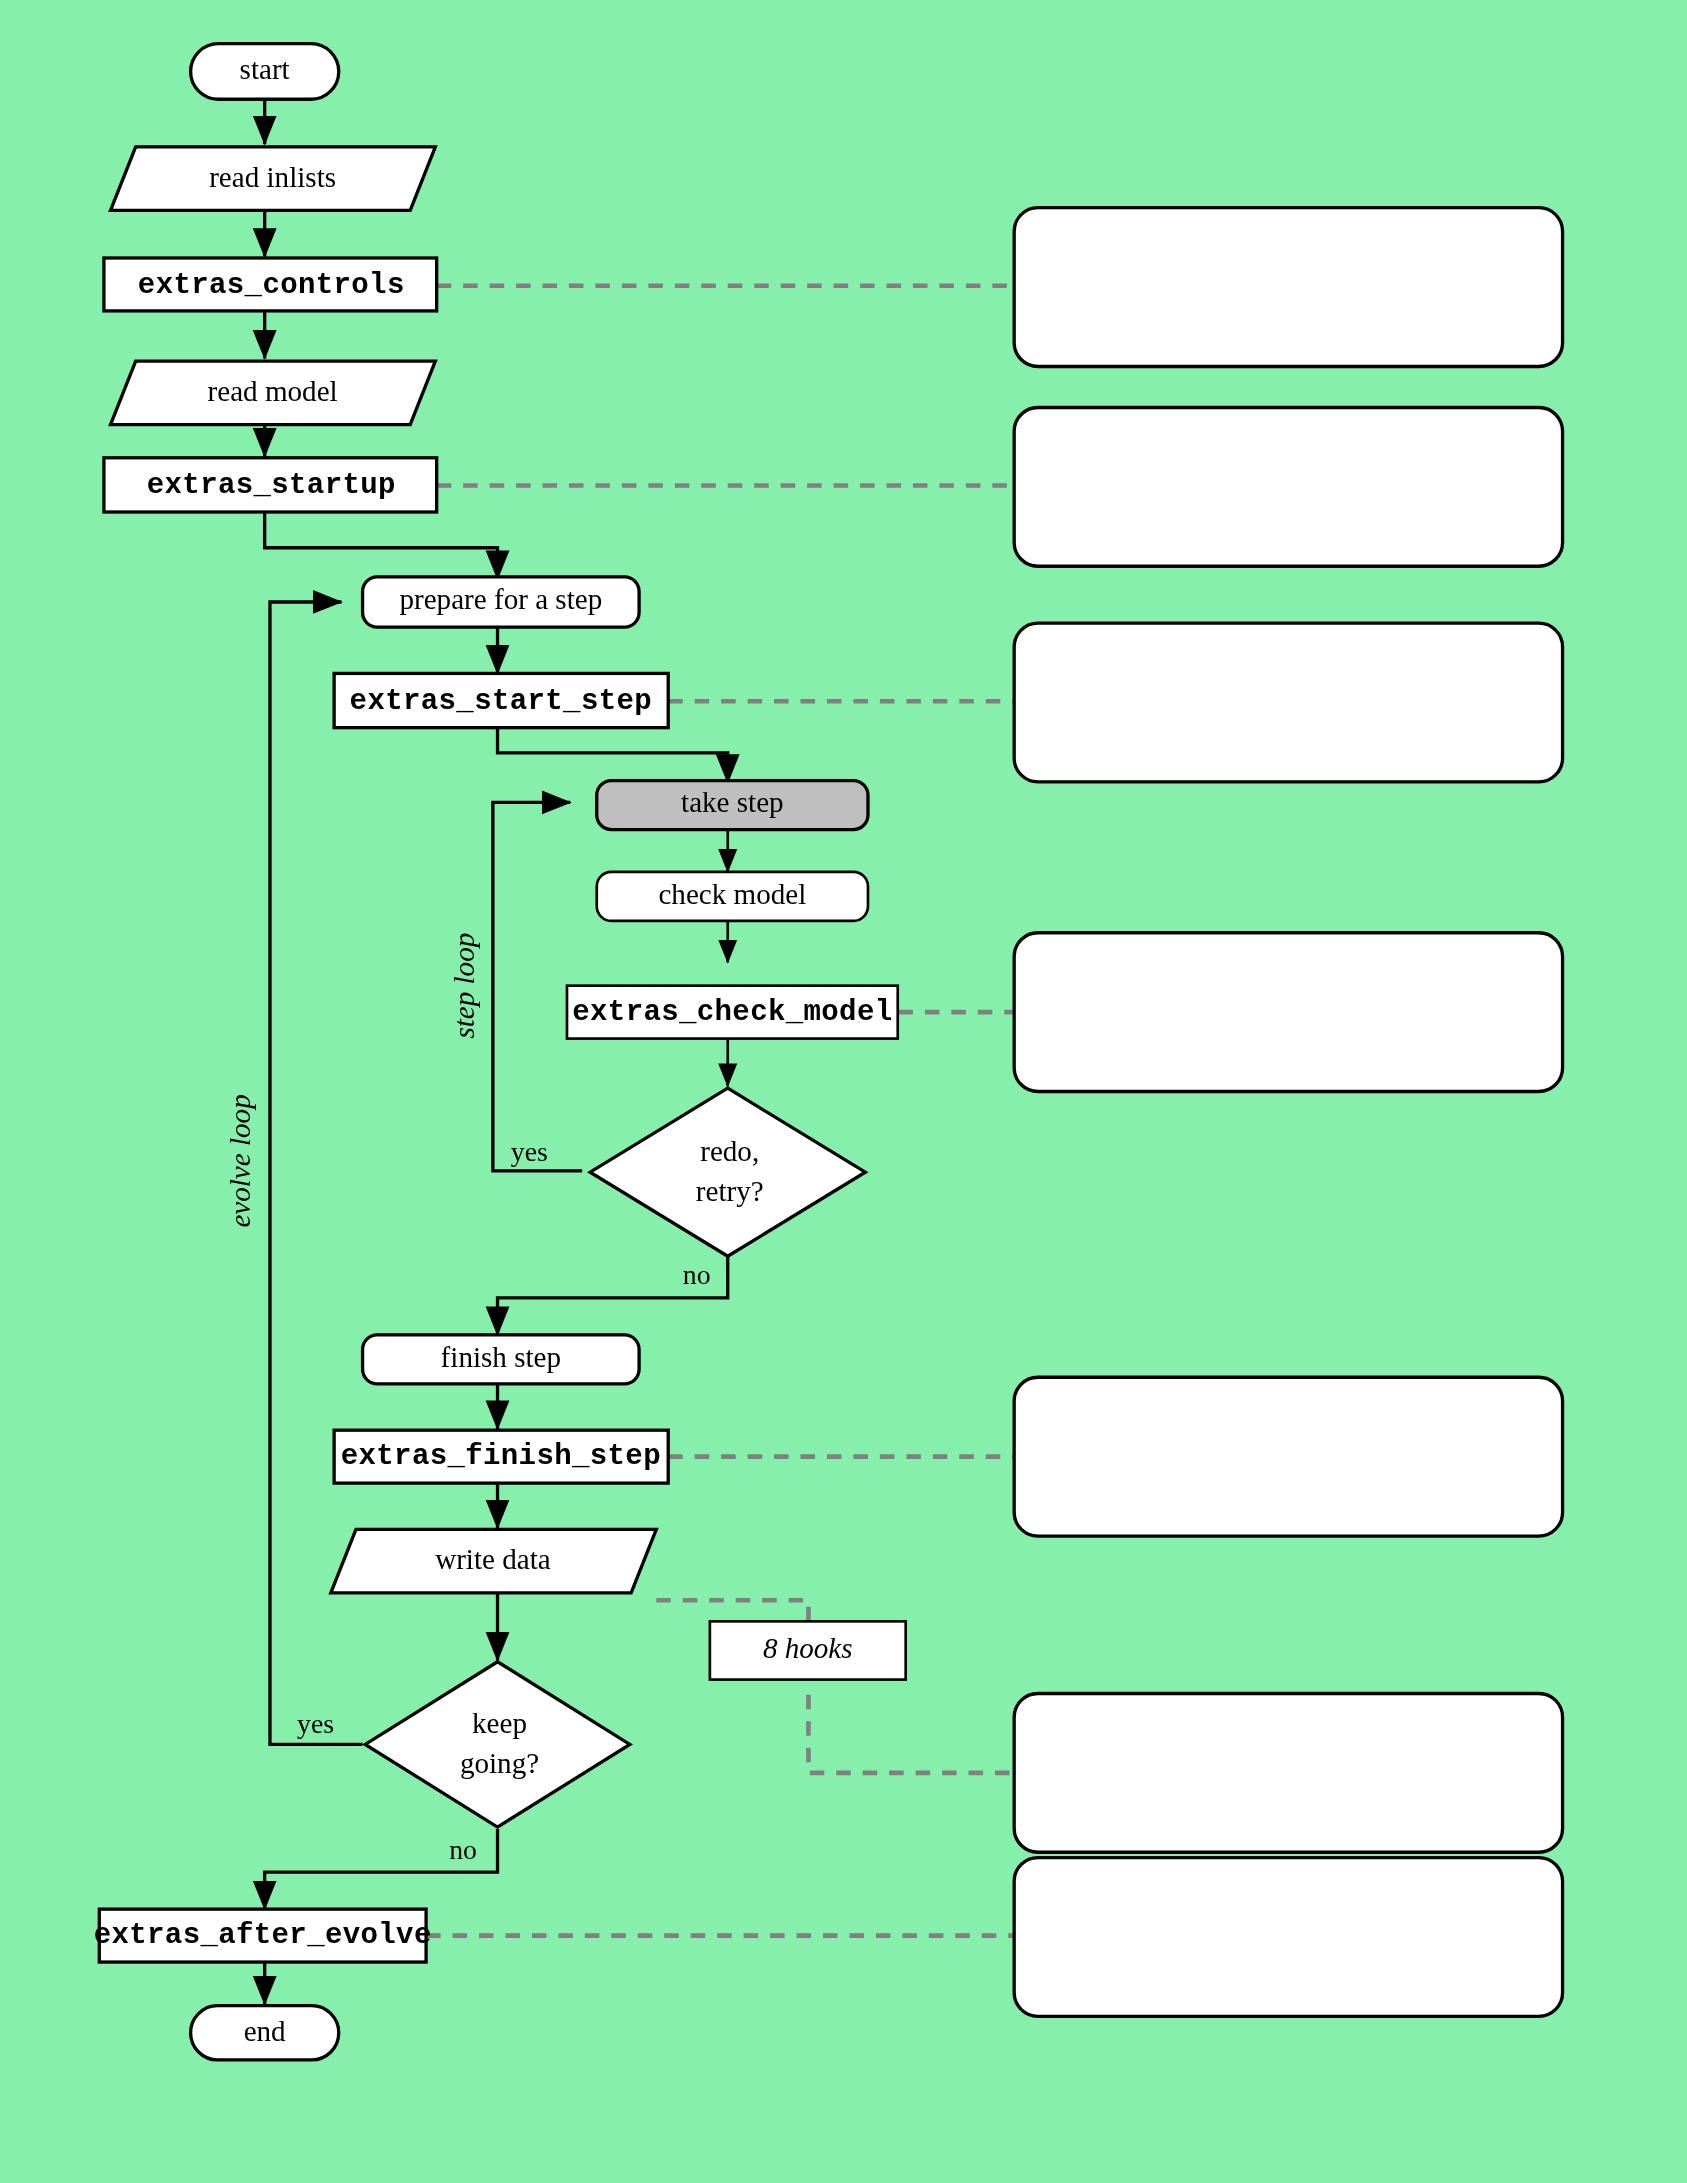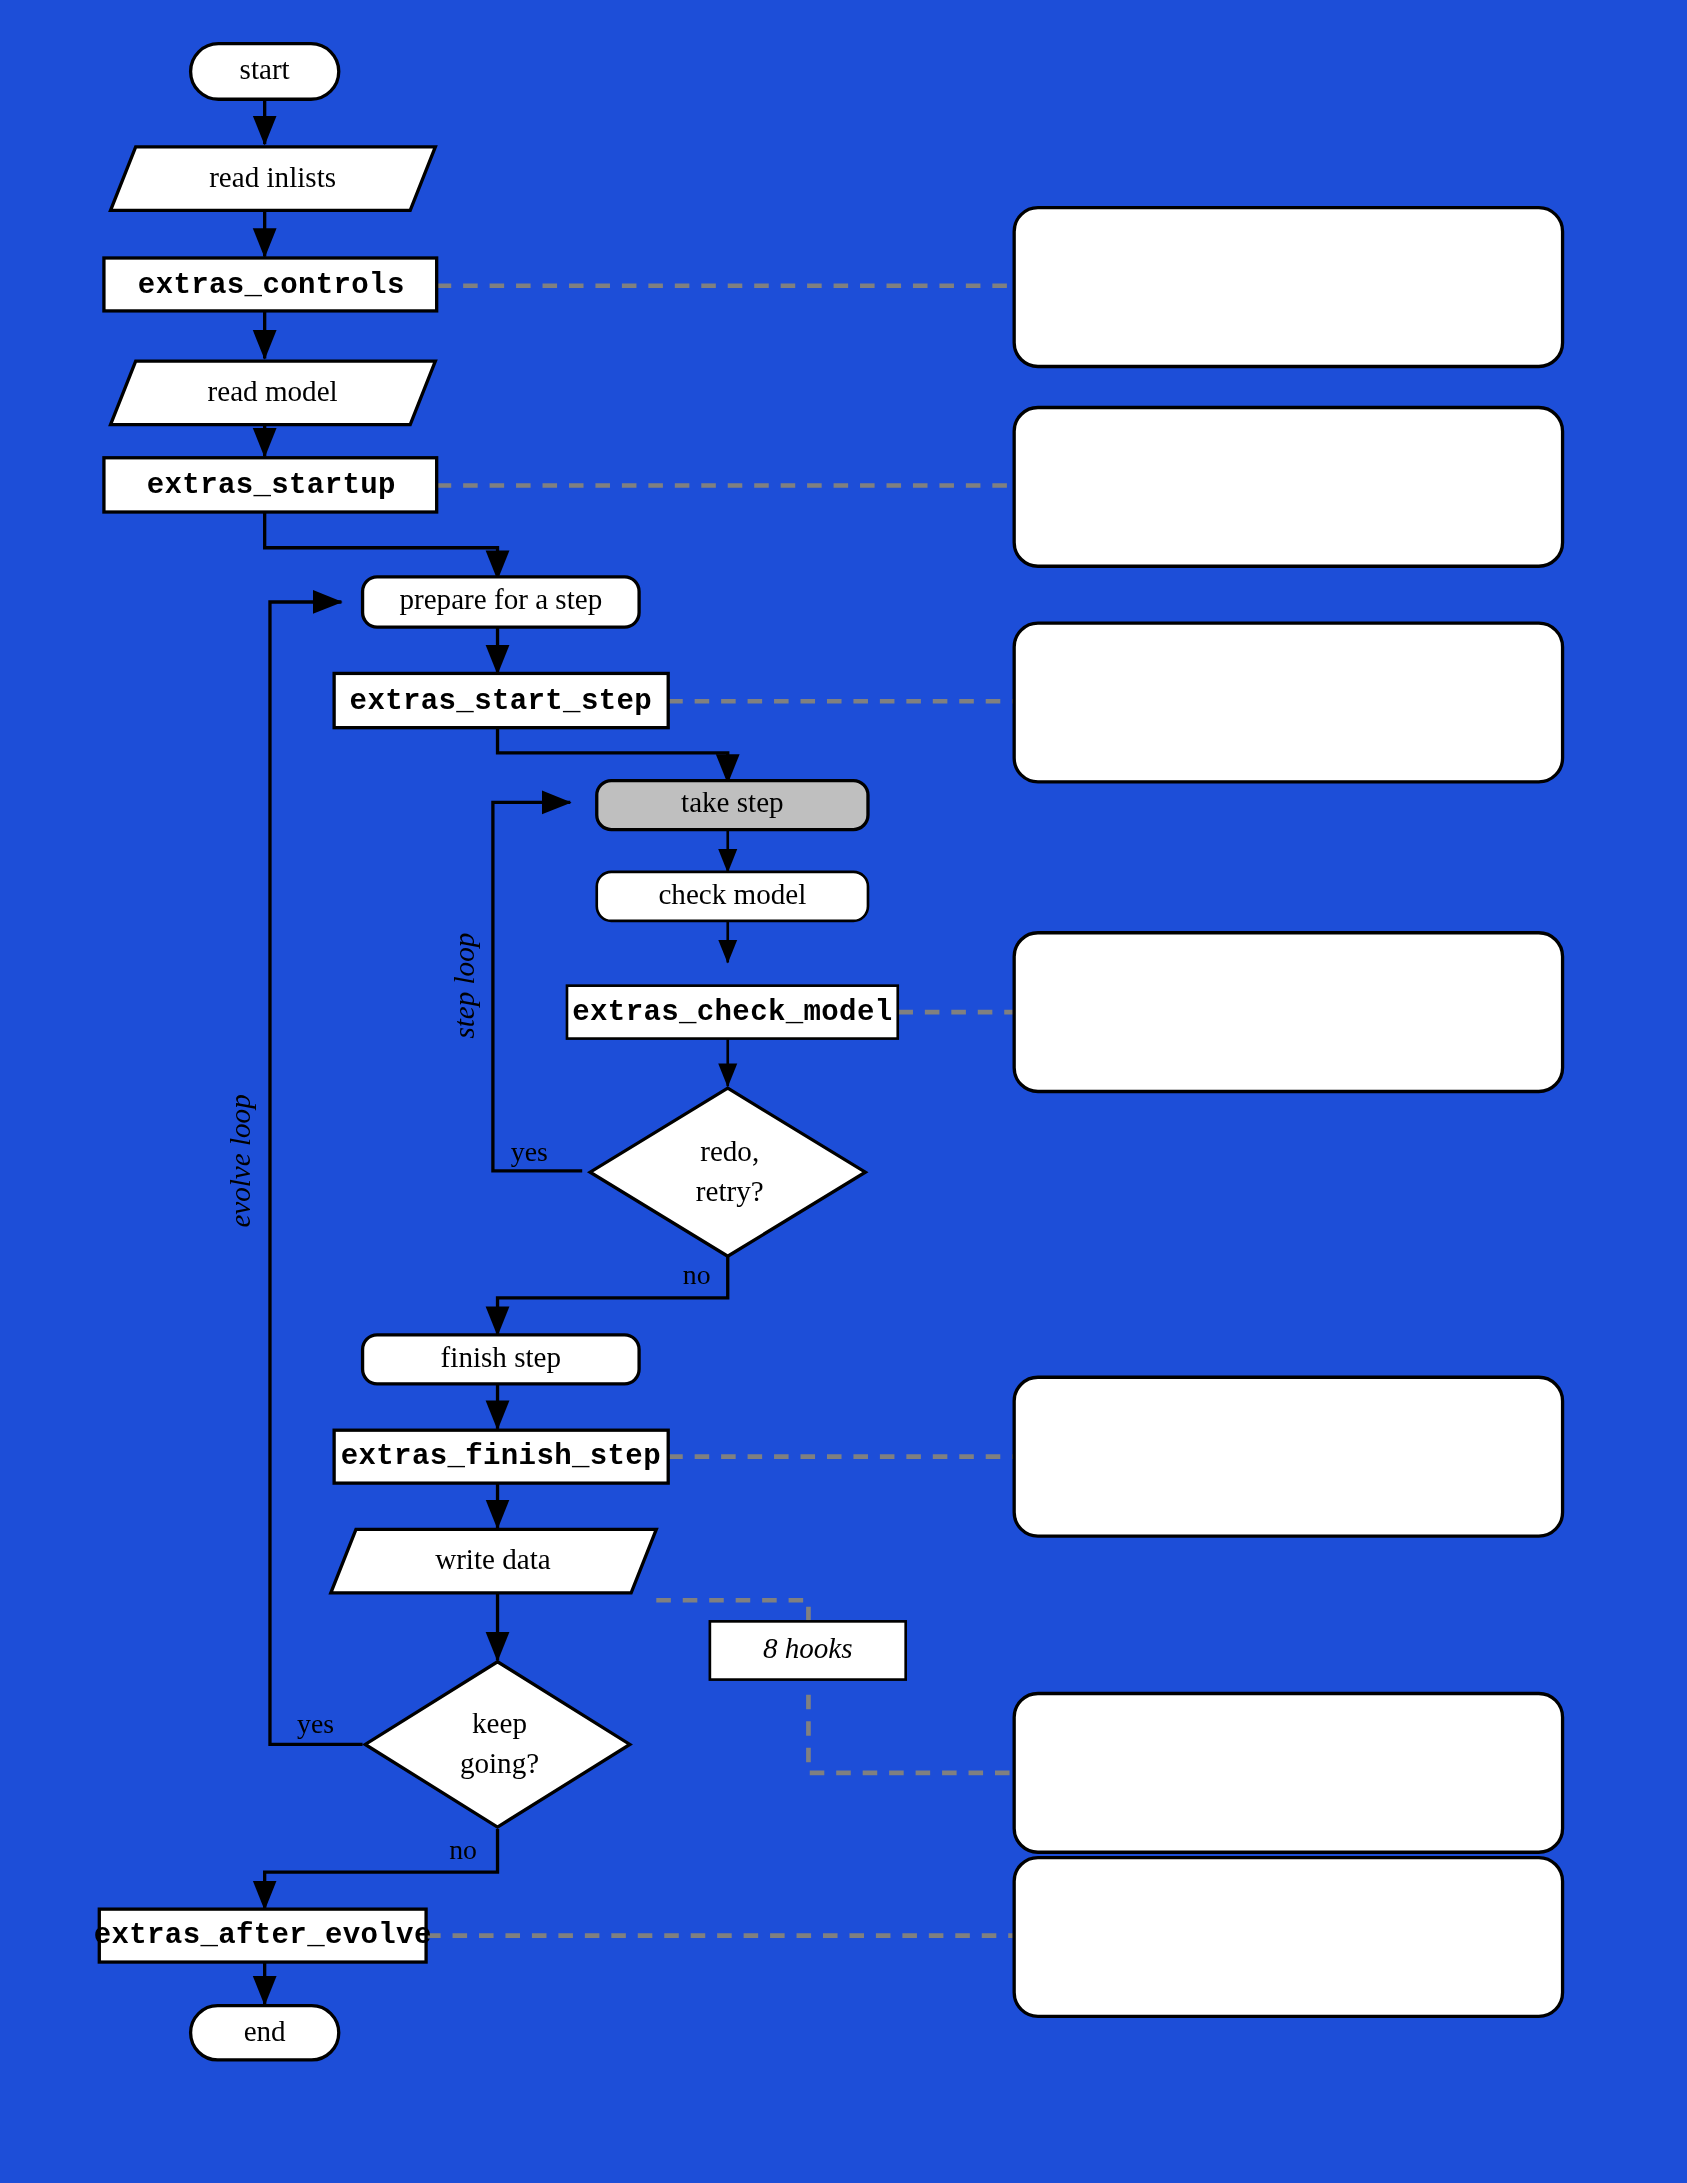--- a/index.html
+++ b/index.html
@@ -4,21 +4,21 @@
 <style>
   html, body {
     margin: 0;
     padding: 0;
     background: #ffffff;
   }
   #page {
     position: relative;
     width: 1687px;
     height: 2183px;
-    background: #1d4ed8;
+    background: #86efac;
     font-family: "Liberation Serif", serif;
     overflow: hidden;
   }
   svg#flow {
     position: absolute;
     left: 0;
     top: 0;
     width: 1687px;
     height: 2183px;
     display: block;

